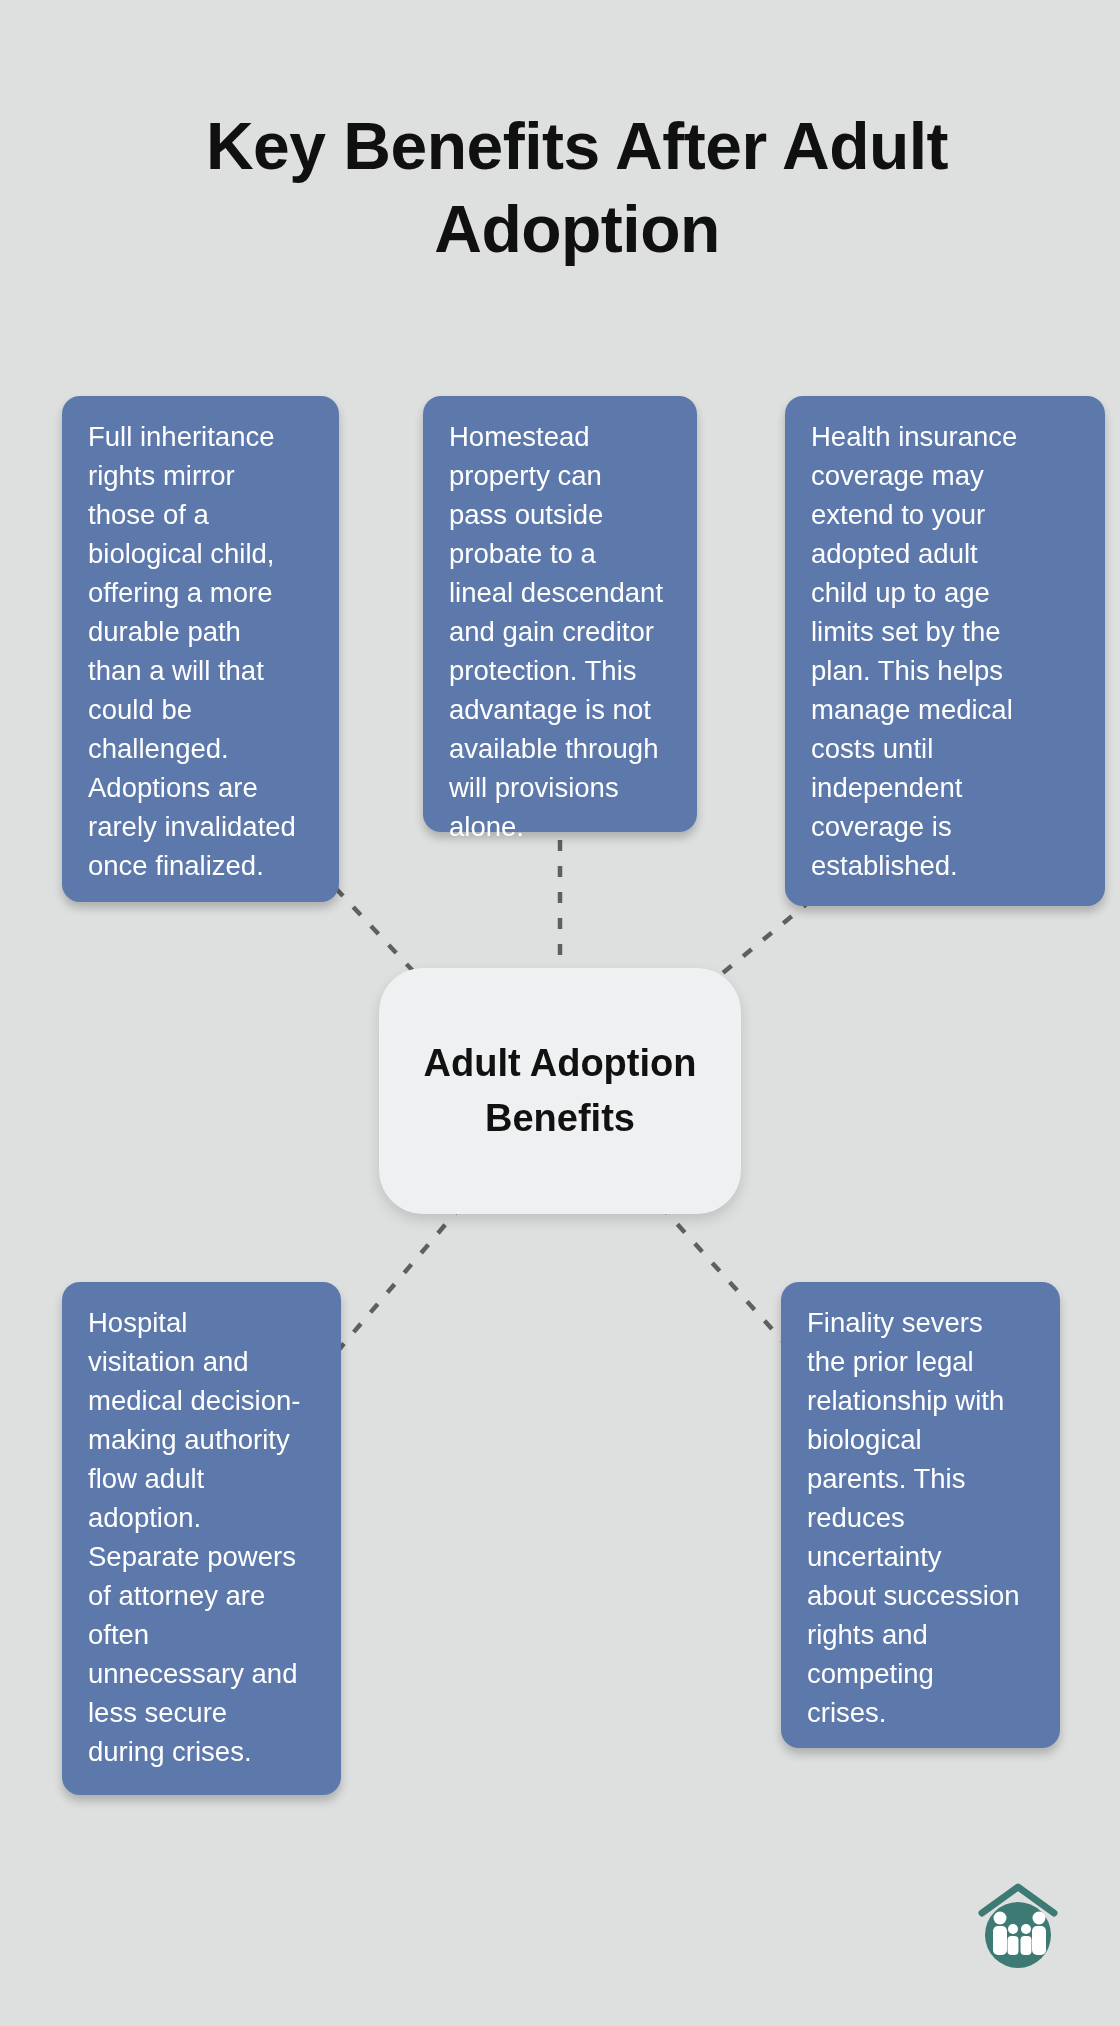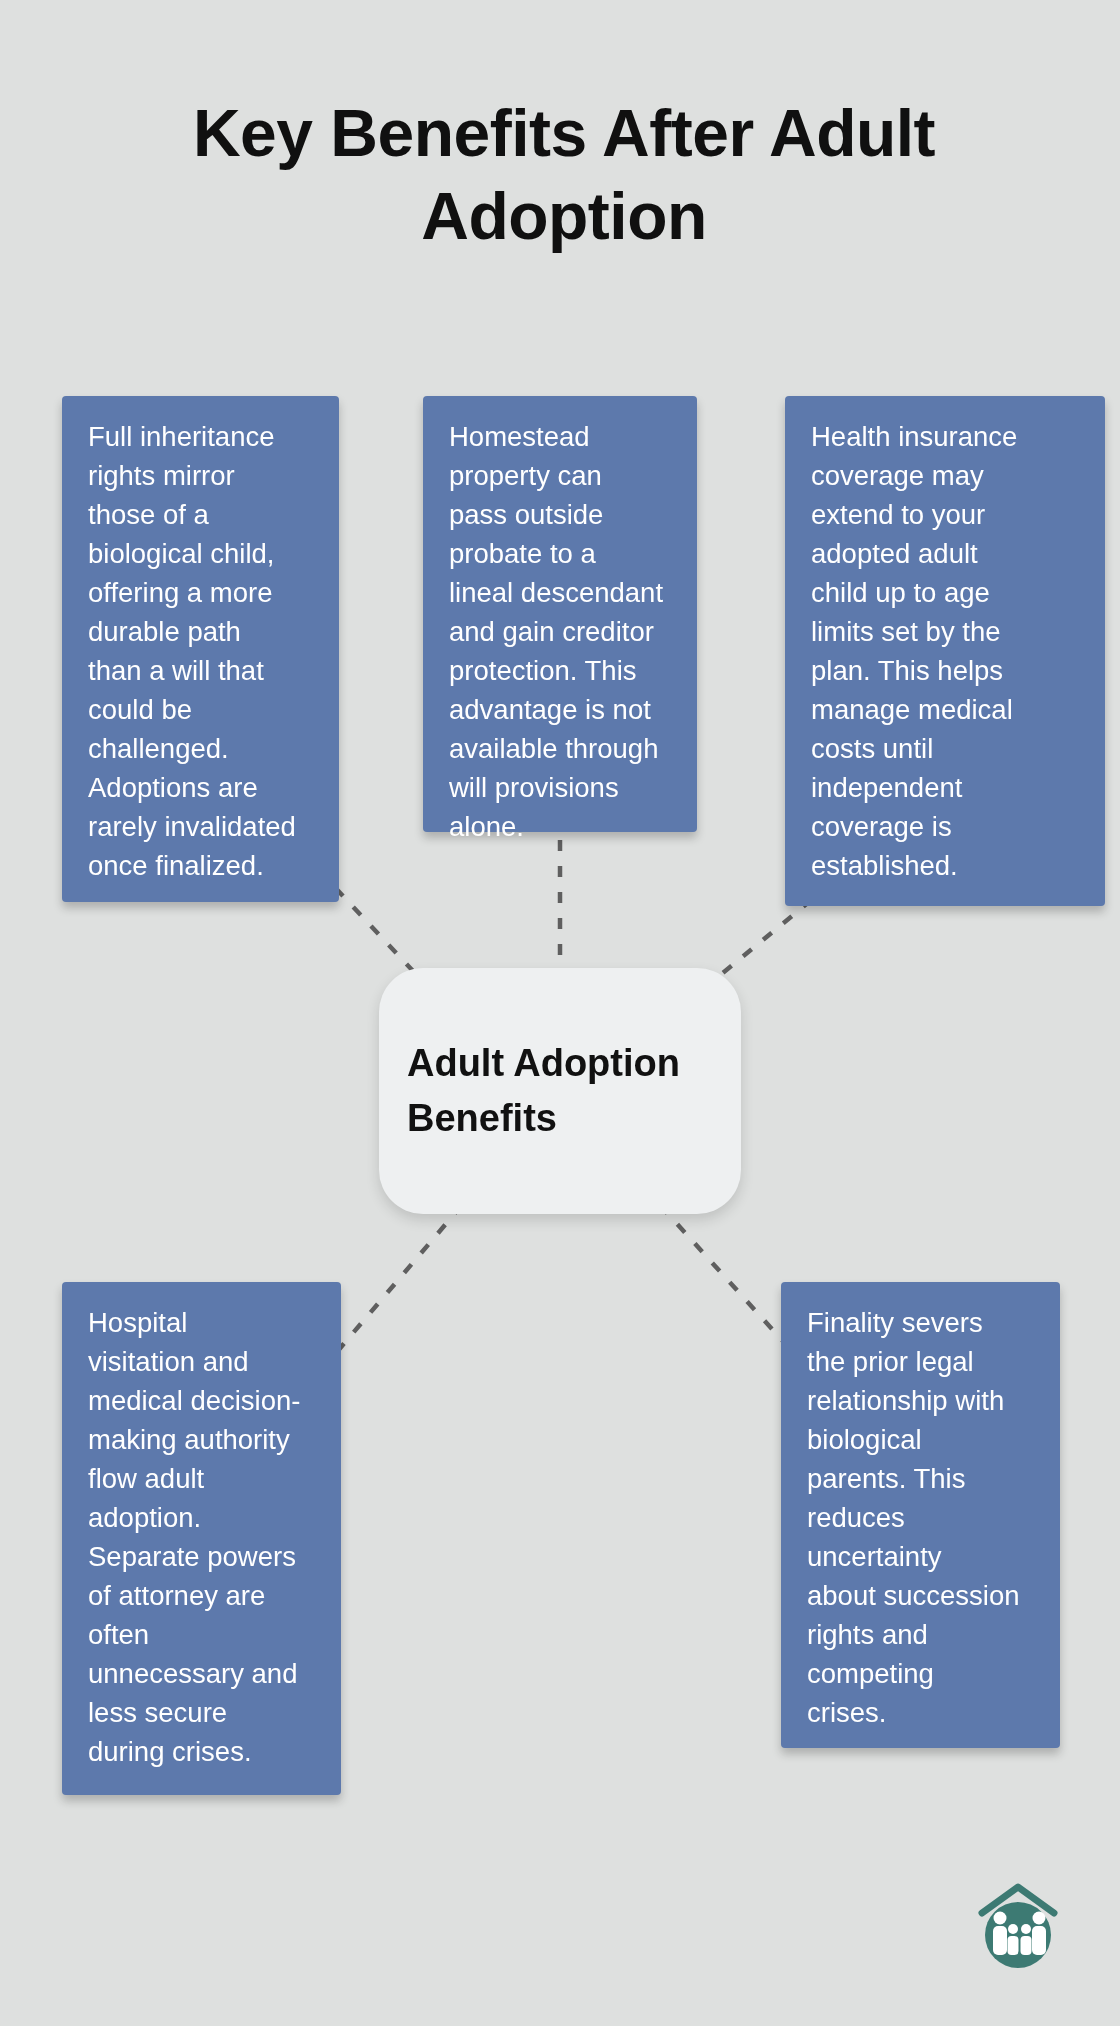--- a/index.html
+++ b/index.html
@@ -11,35 +11,35 @@
     overflow:hidden;
   }
   .title{
     position:absolute;
     left:110px;top:88px;width:900px;
     text-align:center;
     font-size:66px;line-height:1.25;
     font-weight:bold;
     letter-spacing:-0.5px;
     color:#101010;
-    margin:4px;
+    margin:17px;
   }
   .connectors{
     position:absolute;left:0;top:0;width:1120px;height:2026px;
   }
   .connectors line{
     stroke:var(--connector,#5f5f5f);
     stroke-width:4.5;
     stroke-dasharray:11 15;
   }
   .node{
     position:absolute;
     background:var(--node-fill,#5d79ac);
     color:var(--node-text,#ffffff);
-    border-radius:4px;
+    border-radius:18px;
     box-shadow:0 6px 10px rgba(0,0,0,0.22);
     box-sizing:border-box;
     padding:21px 26px 24px 26px;
   }
   .node-text{
     display:block;
     font-size:27.5px;
     line-height:39px;
     white-space:pre-line;
   }
@@ -48,20 +48,21 @@
   .node-top-right  {left:785px; top:396px; width:320px; height:510px;}
   .node-bottom-left{left:62px;  top:1282px;width:279px; height:513px;}
   .node-bottom-right{left:781px;top:1282px;width:279px; height:466px;}
   .center-node{
     position:absolute;
     left:379px;top:968px;width:362px;height:246px;
     background:var(--center-fill,#eef0f1);
     border-radius:44px;
     box-shadow:0 6px 14px rgba(0,0,0,0.14);
     display:flex;align-items:center;justify-content:center;
+    text-align:center;
   }
   .center-label{
     font-size:38px;line-height:1.45;
     font-weight:bold;
     color:var(--center-text,#111111);
     padding:0 28px;
   }
   .logo{
     position:absolute;
     left:964px;top:1872px;width:110px;height:110px;

